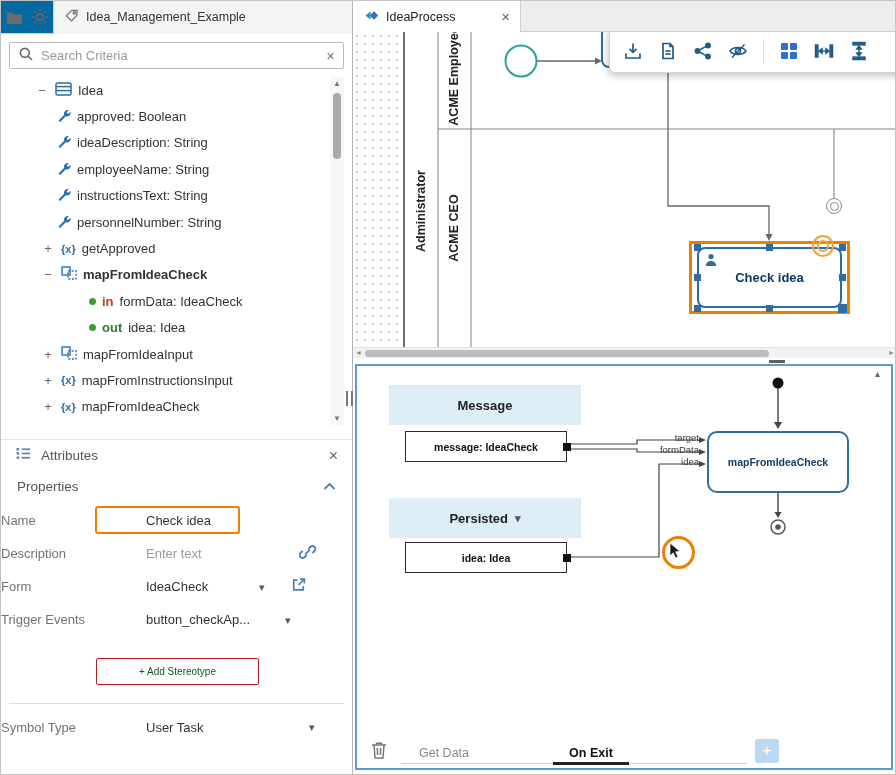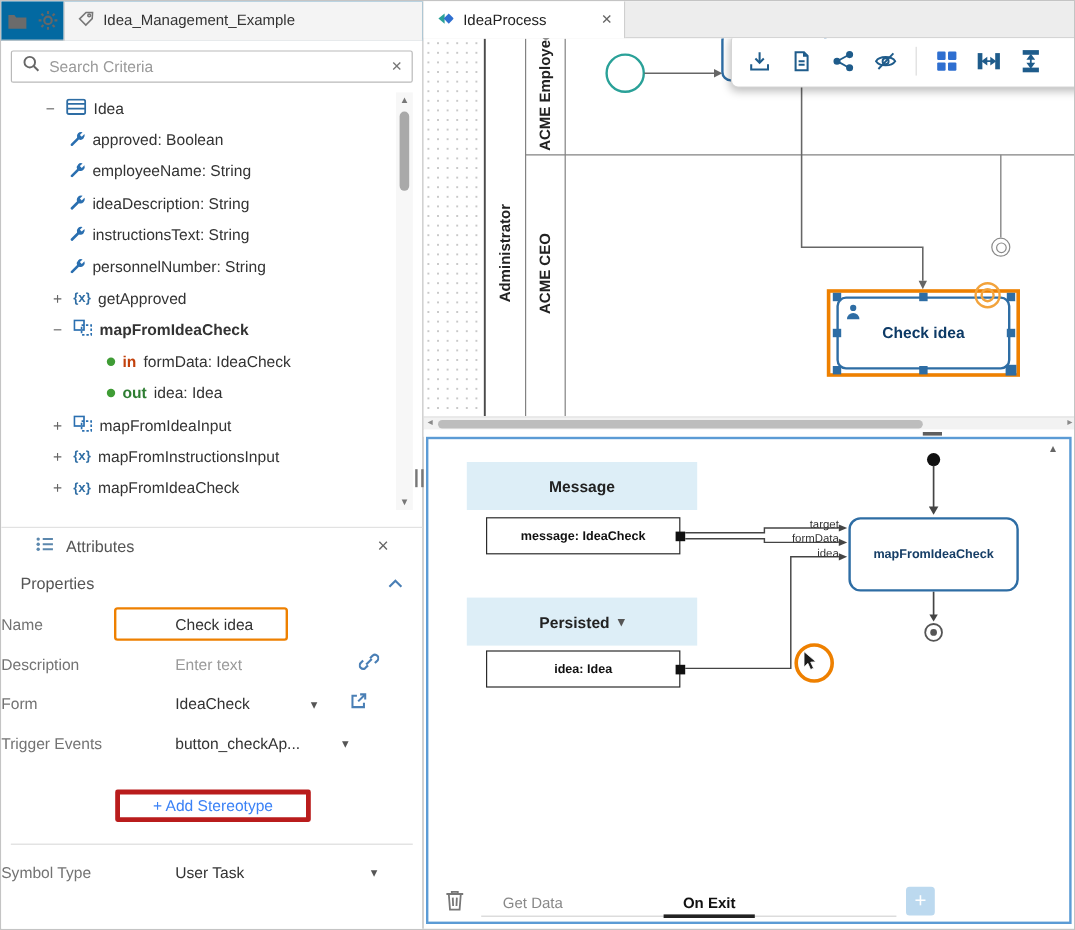--- a/index.html
+++ b/index.html
@@ -20,34 +20,34 @@
 .expander{width:14px;text-align:center;color:#666;font-size:13px;flex:none}
 .tlabel{white-space:nowrap}
 .bold{font-weight:bold}
 .pin{color:#c2410c;font-weight:bold}
 .pout{color:#2e7d32;font-weight:bold}
 .braces{color:var(--blue,#2e6da4);font-weight:bold;font-size:11px}
 .gdot{width:7px;height:7px;border-radius:50%;background:#3f9c35;flex:none}
 .vscroll{position:absolute;left:329px;top:76px;width:14px;height:348px;background:#f7f7f7}
 .vscroll .arr{position:absolute;left:0;width:14px;text-align:center;font-size:8px;color:#777;cursor:pointer}
 .vscroll .thumb{position:absolute;left:3px;top:16px;width:8px;height:66px;background:#a9a9a9;border-radius:4px;cursor:pointer}
-.attr-head{position:absolute;left:0;top:438px;width:351px;height:32px;border-top:1px solid #e2e2e2;display:flex;align-items:center;padding:0 28px;gap:9px}
+.attr-head{position:absolute;left:0;top:438px;width:351px;height:32px;border-top:1px solid #e2e2e2;display:flex;align-items:center;padding:0 14px;gap:9px}
 .attr-title{font-size:13.5px;color:#555}
 .attr-close{margin-left:auto;color:#666;font-size:16px;cursor:pointer}
 .props-title{position:absolute;left:0;top:470px;width:351px;height:30px;display:flex;align-items:center;padding:0 16px;font-size:13.5px;color:#555}
 .props-title svg{margin-left:auto;cursor:pointer}
 .prows{position:absolute;left:0;top:503px;width:351px}
 .prow{position:relative;display:flex;align-items:center;height:33px}
 .plabel{width:132px;text-align:left;color:#737373;font-size:13px;flex:none}
 .pvalue{margin-left:13px;font-size:13px;color:#333}
 .pvalue.ghost{color:#9a9a9a}
 .name-outline{position:absolute;left:94px;top:2px;width:145px;height:28px;border:2.5px solid var(--orange,#ee8000);border-radius:3px;pointer-events:none}
 .row-ico{position:absolute;top:50%;transform:translateY(-50%);cursor:pointer}
 .caret{color:#555;font-size:11px}
-.add-st{position:absolute;left:95px;top:657px;width:163px;height:27px;border:4px solid #b91c1c;border-radius:2px;background:#fff;color:#3b82f6;font-size:13px;display:flex;align-items:center;justify-content:center;cursor:pointer}
+.add-st{position:absolute;left:95px;top:657px;width:163px;height:27px;border:1px solid #b91c1c;border-radius:2px;background:#fff;color:#14532d;font-size:10px;display:flex;align-items:center;justify-content:center;cursor:pointer}
 .pdivider{position:absolute;left:8px;top:702px;width:335px;border-top:1px solid #ddd}
 .symrow{position:absolute;left:0;top:712px;width:351px;height:28px;display:flex;align-items:center}
 
 
 .tabbar{position:absolute;left:352px;top:0;width:544px;height:31px;background:#ededed;border-bottom:1px solid #cfcfcf}
 .rtab{position:absolute;left:0;top:0;width:168px;height:31px;background:#fff;border-right:1px solid #cfcfcf;display:flex;align-items:center;gap:8px;padding:0 10px;font-size:12.5px;color:#222}
 .rtab .x{margin-left:auto;color:#666;font-size:15px;cursor:pointer}
 
 
 .canvas{position:absolute;left:352px;top:31px;width:544px;height:315px;background:#fff;overflow:hidden}
@@ -155,27 +155,27 @@
       <div class="trow" style="padding-left:56px">
         <span><svg width="14" height="14" viewBox="0 0 18 18">
               <path d="M15.2 2.8a4.6 4.6 0 0 0-5.9 5.9L2.6 15.4a1.45 1.45 0 0 0 2 2l6.7-6.7a4.6 4.6 0 0 0 5.9-5.9l-2.9 2.9-2-2z" fill="#2a6fb0"></path>
             </svg></span>
         <span class="tlabel">approved: Boolean</span>
       </div>
       <div class="trow" style="padding-left:56px">
         <span><svg width="14" height="14" viewBox="0 0 18 18">
               <path d="M15.2 2.8a4.6 4.6 0 0 0-5.9 5.9L2.6 15.4a1.45 1.45 0 0 0 2 2l6.7-6.7a4.6 4.6 0 0 0 5.9-5.9l-2.9 2.9-2-2z" fill="#2a6fb0"></path>
             </svg></span>
-        <span class="tlabel">employeeName: String</span>
+        <span class="tlabel">ideaDescription: String</span>
       </div>
       <div class="trow" style="padding-left:56px">
         <span><svg width="14" height="14" viewBox="0 0 18 18">
               <path d="M15.2 2.8a4.6 4.6 0 0 0-5.9 5.9L2.6 15.4a1.45 1.45 0 0 0 2 2l6.7-6.7a4.6 4.6 0 0 0 5.9-5.9l-2.9 2.9-2-2z" fill="#2a6fb0"></path>
             </svg></span>
-        <span class="tlabel">ideaDescription: String</span>
+        <span class="tlabel">employeeName: String</span>
       </div>
       <div class="trow" style="padding-left:56px">
         <span><svg width="14" height="14" viewBox="0 0 18 18">
               <path d="M15.2 2.8a4.6 4.6 0 0 0-5.9 5.9L2.6 15.4a1.45 1.45 0 0 0 2 2l6.7-6.7a4.6 4.6 0 0 0 5.9-5.9l-2.9 2.9-2-2z" fill="#2a6fb0"></path>
             </svg></span>
         <span class="tlabel">instructionsText: String</span>
       </div>
       <div class="trow" style="padding-left:56px">
         <span><svg width="14" height="14" viewBox="0 0 18 18">
               <path d="M15.2 2.8a4.6 4.6 0 0 0-5.9 5.9L2.6 15.4a1.45 1.45 0 0 0 2 2l6.7-6.7a4.6 4.6 0 0 0 5.9-5.9l-2.9 2.9-2-2z" fill="#2a6fb0"></path>

